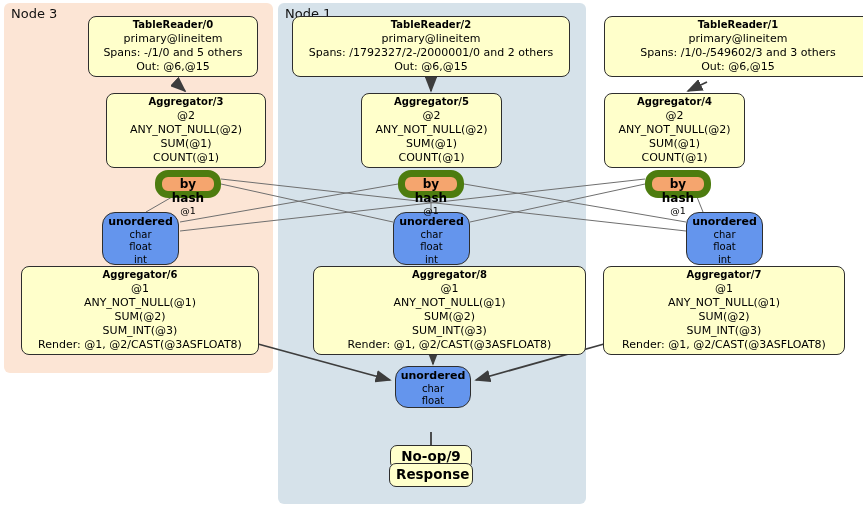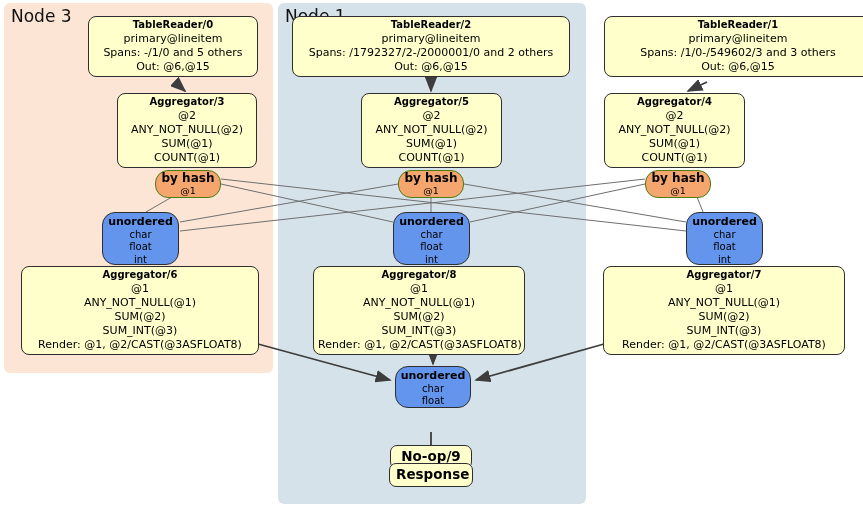--- a/index.html
+++ b/index.html
@@ -3,29 +3,29 @@
 <meta charset="utf-8">
 <style>
   html,body{margin:0;padding:0;background:#ffffff;}
   body{font-family:"DejaVu Sans",sans-serif;color:#000;}
   #canvas{position:relative;width:863px;height:510px;background:#ffffff;overflow:hidden;}
 
   .panel{position:absolute;border-radius:6px;z-index:0;}
   #panel-node3{left:4px;top:3px;width:269px;height:370px;background:#fce5d5;}
   #panel-node1{left:278px;top:3px;width:308px;height:501px;background:#d6e2ea;}
   #panel-node2{left:591px;top:3px;width:270px;height:370px;background:#e8f0f8;}
-  .panel-label{position:absolute;top:3px;left:7px;font-size:17px;color:#111;}
+  .panel-label{position:absolute;top:3px;left:7px;font-size:13px;color:#111;}
 
   #edges{position:absolute;left:0;top:0;z-index:1;}
 
   .box{position:absolute;z-index:2;box-sizing:border-box;text-align:center;}
   .proc{background:#ffffcb;border:1px solid #2e2e2e;border-radius:8px;padding:2px 4px;}
   .proc .title{font-size:10px;font-weight:bold;line-height:1.25;}
   .proc .line{font-size:11px;line-height:1.28;white-space:nowrap;}
-  .router{background:#f5a56e;border:1px solid #4d7c0f;border-radius:13px;padding:1px 2px;z-index:3;}
+  .router{background:#f5a56e;border:7px solid #4d7c0f;border-radius:13px;padding:1px 2px;z-index:3;}
   .router .title{font-size:12px;font-weight:bold;line-height:1.15;}
   .router .sub{font-size:9.5px;line-height:1.1;}
   .stream{background:#6495ed;border:1px solid #2e2e2e;border-radius:13px;padding:2px 2px;}
   .stream .title{font-size:11px;font-weight:bold;line-height:1.25;}
   .stream .line{font-size:10px;line-height:1.25;}
   .term{background:#ffffcb;border:1px solid #2e2e2e;border-radius:7px;padding:2px 6px;}
   .term .title{font-size:13.5px;font-weight:bold;line-height:1.3;white-space:nowrap;}
 </style>
 </head>
 <body>
@@ -68,21 +68,21 @@
       <line x1="431" y1="432" x2="431" y2="460"></line>
     </g>
   </svg>
 
   <div class="box proc" style="left:88px;top:16px;width:170px;">
     <div class="title">TableReader/0</div>
     <div class="line">primary@lineitem</div>
     <div class="line">Spans: -/1/0 and 5 others</div>
     <div class="line">Out: @6,@15</div>
   </div>
-  <div class="box proc" style="left:117px;top:93px;width:140px;">
+  <div class="box proc" style="left:106px;top:93px;width:160px;">
     <div class="title">Aggregator/3</div>
     <div class="line">@2</div>
     <div class="line">ANY_NOT_NULL(@2)</div>
     <div class="line">SUM(@1)</div>
     <div class="line">COUNT(@1)</div>
   </div>
   <div class="box router" style="left:155px;top:170px;width:66px;height:28px;">
     <div class="title">by hash</div>
     <div class="sub">@1</div>
   </div>
@@ -117,21 +117,21 @@
   <div class="box router" style="left:398px;top:170px;width:66px;height:28px;">
     <div class="title">by hash</div>
     <div class="sub">@1</div>
   </div>
   <div class="box stream" style="left:393px;top:212px;width:77px;height:53px;">
     <div class="title">unordered</div>
     <div class="line">char</div>
     <div class="line">float</div>
     <div class="line">int</div>
   </div>
-  <div class="box proc" style="left:313px;top:266px;width:212px;">
+  <div class="box proc" style="left:313px;top:266px;width:273px;">
     <div class="title">Aggregator/8</div>
     <div class="line">@1</div>
     <div class="line">ANY_NOT_NULL(@1)</div>
     <div class="line">SUM(@2)</div>
     <div class="line">SUM_INT(@3)</div>
     <div class="line">Render: @1, @2/CAST(@3ASFLOAT8)</div>
   </div>
 
   <div class="box proc" style="left:604px;top:16px;width:268px;">
     <div class="title">TableReader/1</div>

